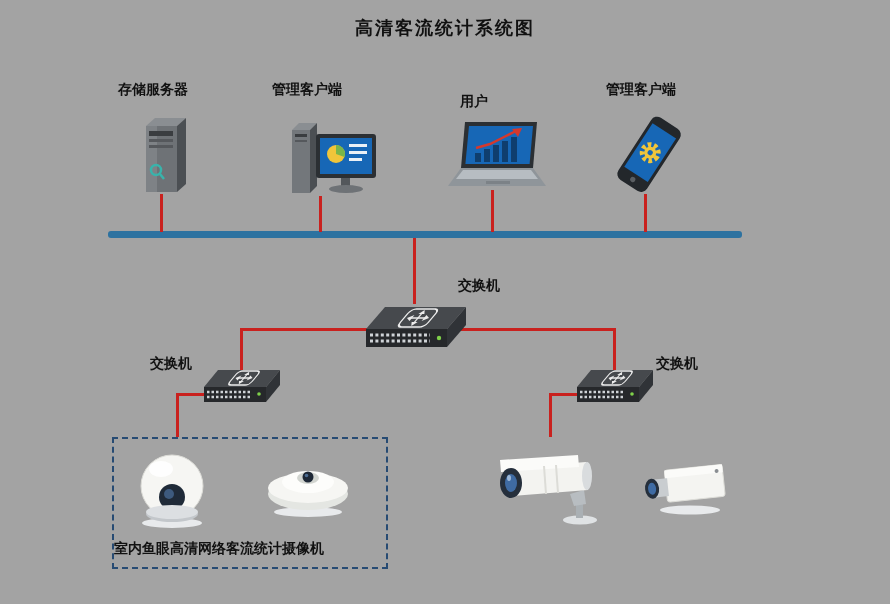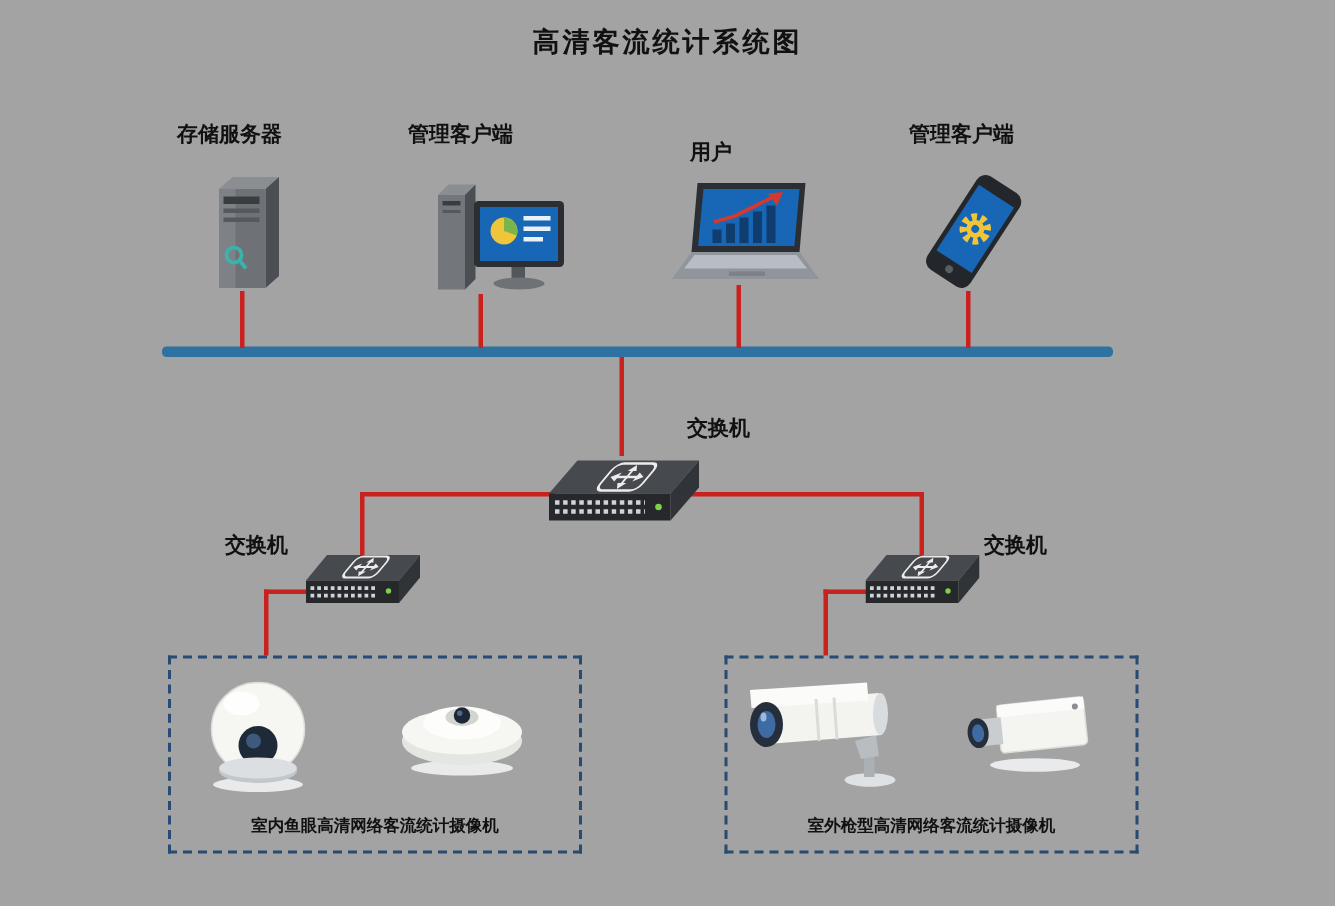--- a/index.html
+++ b/index.html
@@ -7,22 +7,22 @@
   .stage { position:relative; width:890px; height:604px; background:#a3a3a3; overflow:hidden;
            font-family:"Liberation Serif","DejaVu Serif",serif; color:#111; }
   .title { position:absolute; top:16px; left:0; width:100%; text-align:center;
            font-size:18px; font-weight:bold; letter-spacing:2px; }
   .lbl { position:absolute; font-size:14px; font-weight:bold; text-align:left; white-space:nowrap; }
   .bus { position:absolute; left:108px; top:231px; width:634px; height:7px;
          background:#2d72a0; border-radius:3px; }
   .rl  { position:absolute; background:#c9211e; }
   .icon { position:absolute; }
   .dash-box { position:absolute; width:276px; height:132px; border:2px dashed #274b73; }
-  .box-label { position:absolute; left:0; bottom:9px; width:100%; text-align:center;
-               font-size:11px; font-weight:bold; }
+  .box-label { position:absolute; left:0; bottom:9px; width:100%; text-align:left;
+               font-size:14px; font-weight:bold; }
 
   
   .p-server-lbl { left:118px; top:81px; width:96px; }
   .p-client-lbl { left:272px; top:81px; width:96px;font-family:Liberation Mono, monospace; }
   .p-user-lbl   { left:460px; top:93px; width:96px; }
   .p-hand-lbl   { left:606px; top:81px; width:96px; }
   .p-core-lbl   { left:458px; top:277px; width:70px; text-align:left; }
   .p-lsw-lbl    { left:150px; top:355px; width:56px; }
   .p-rsw-lbl    { left:656px; top:355px; width:56px; }
 
@@ -209,23 +209,20 @@
         <polygon points="0,-6.2 -2.4,-3 2.4,-3" stroke="none"></polygon>
         <polygon points="0,6.2 -2.4,3 2.4,3" stroke="none"></polygon>
       </g>
     </svg>
   </div>
 
   <div class="dash-box p-lbox">
     <div class="box-label">室内鱼眼高清网络客流统计摄像机</div>
   </div>
 
-  <div class="dash-box p-rbox">
-    <div class="box-label">室外枪型高清网络客流统计摄像机</div>
-  </div>
 
   <div class="icon p-dome">
     <svg width="92" height="82" viewBox="0 0 92 82">
       <ellipse cx="46" cy="75" rx="30" ry="5" fill="#e8eaec"></ellipse>
       <circle cx="46" cy="38" r="31" fill="#f6f6f3" stroke="#dcdcd7" stroke-width="1"></circle>
       <ellipse cx="35" cy="21" rx="12" ry="8" fill="#ffffff" opacity="0.85"></ellipse>
       <circle cx="46" cy="49" r="13" fill="#1f2a38"></circle>
       <circle cx="43" cy="46" r="5" fill="#3d5a7e"></circle>
       <ellipse cx="46" cy="66" rx="26" ry="8" fill="#c3c7cb"></ellipse>
       <ellipse cx="46" cy="64" rx="26" ry="7" fill="#dcdfe2"></ellipse>

